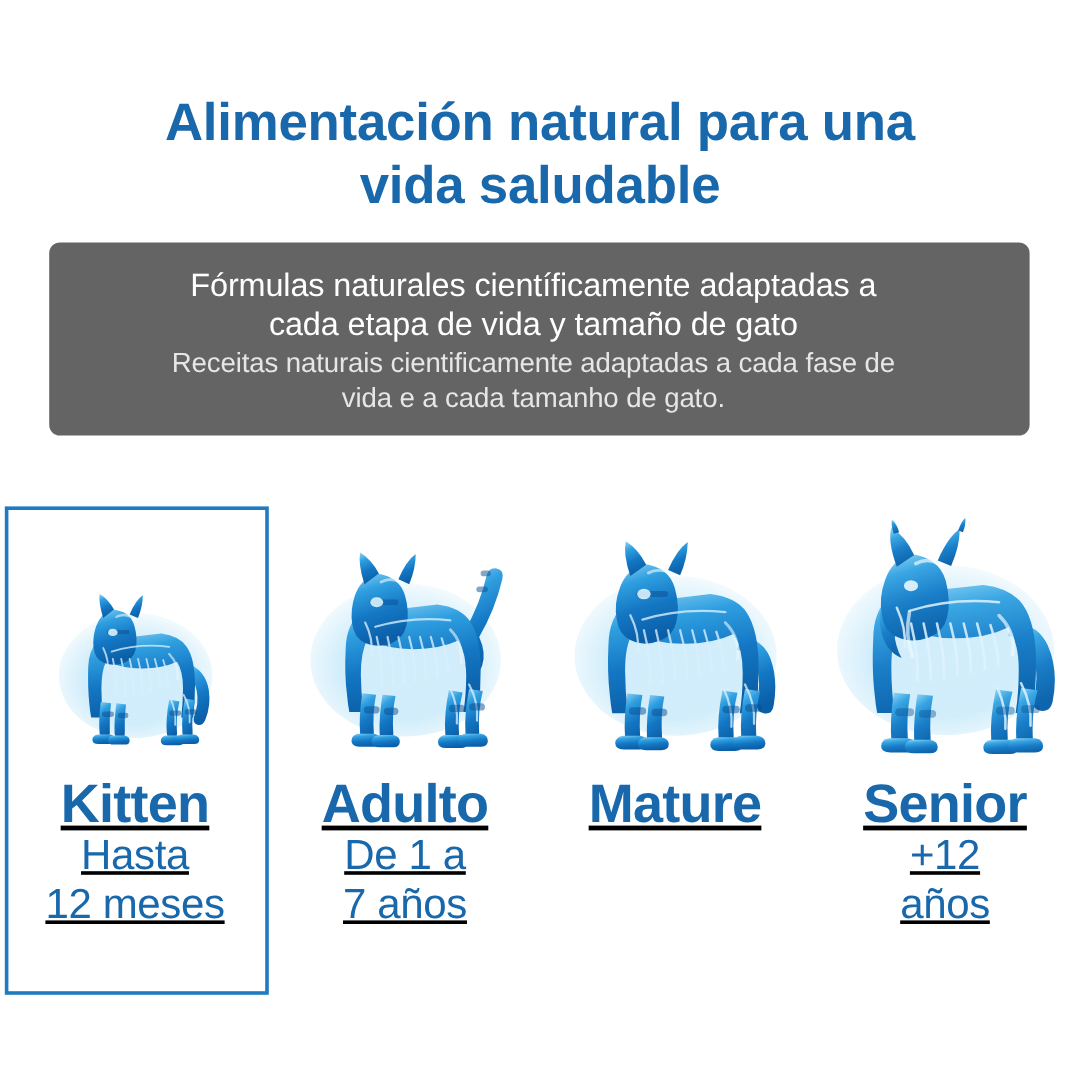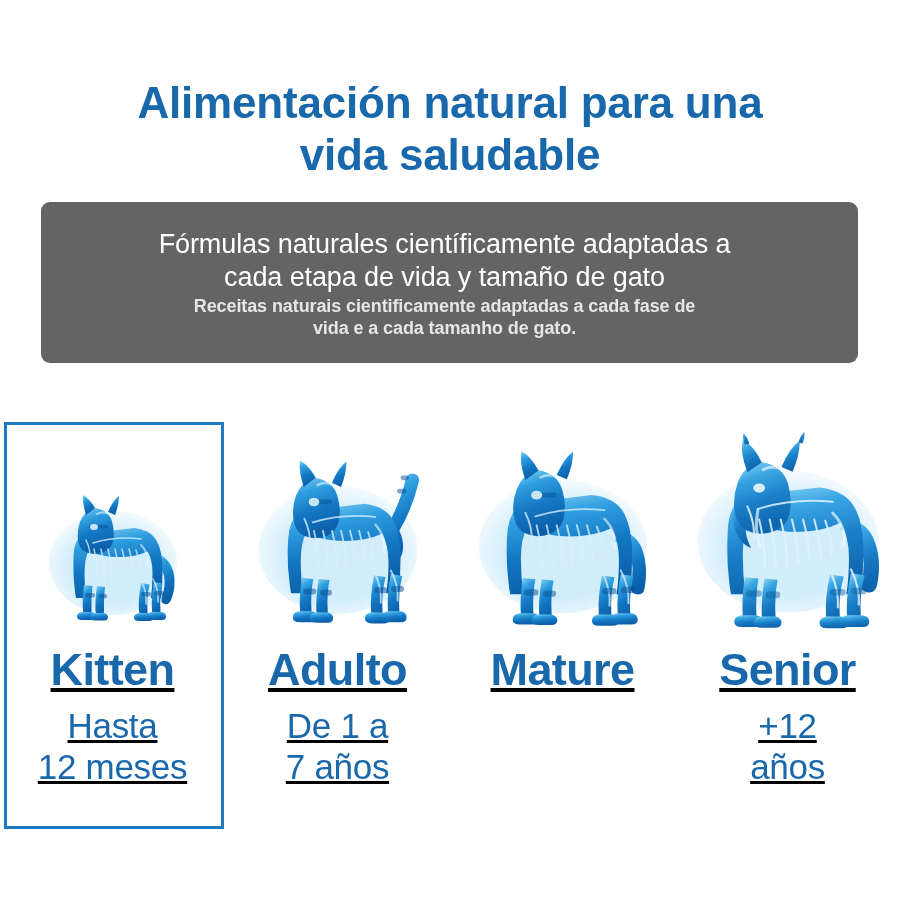--- a/index.html
+++ b/index.html
@@ -55,24 +55,24 @@
     color: #ffffff;
     font-size: 27px;
     line-height: 1.22;
     text-align: center;
     font-weight: 400;
     white-space: pre-line;
     letter-spacing: -0.1px;
   }
   .banner-secondary {
     color: #e6e6e6;
-    font-size: 18px;
+    font-size: 23px;
     line-height: 1.24;
     text-align: center;
-    font-weight: 700;
+    font-weight: 400;
     margin-top: 1px;
     white-space: pre-line;
     letter-spacing: -0.1px;
   }
 
   
   .stages {
     position: absolute;
     left: 0;
     top: 415px;
@@ -125,21 +125,20 @@
     font-size: 45px;
     font-weight: 700;
     line-height: 1.0;
     letter-spacing: -0.6px;
   }
   .stage-range {
     color: #1868ab;
     font-size: 35px;
     font-weight: 400;
     line-height: 1.18;
-    margin-top: 13px;
     white-space: pre-line;
     letter-spacing: -0.3px;
   }
 </style>
 </head>
 <body>
 
 <div class="page">
 
   <h1 class="headline">Alimentación natural para una

